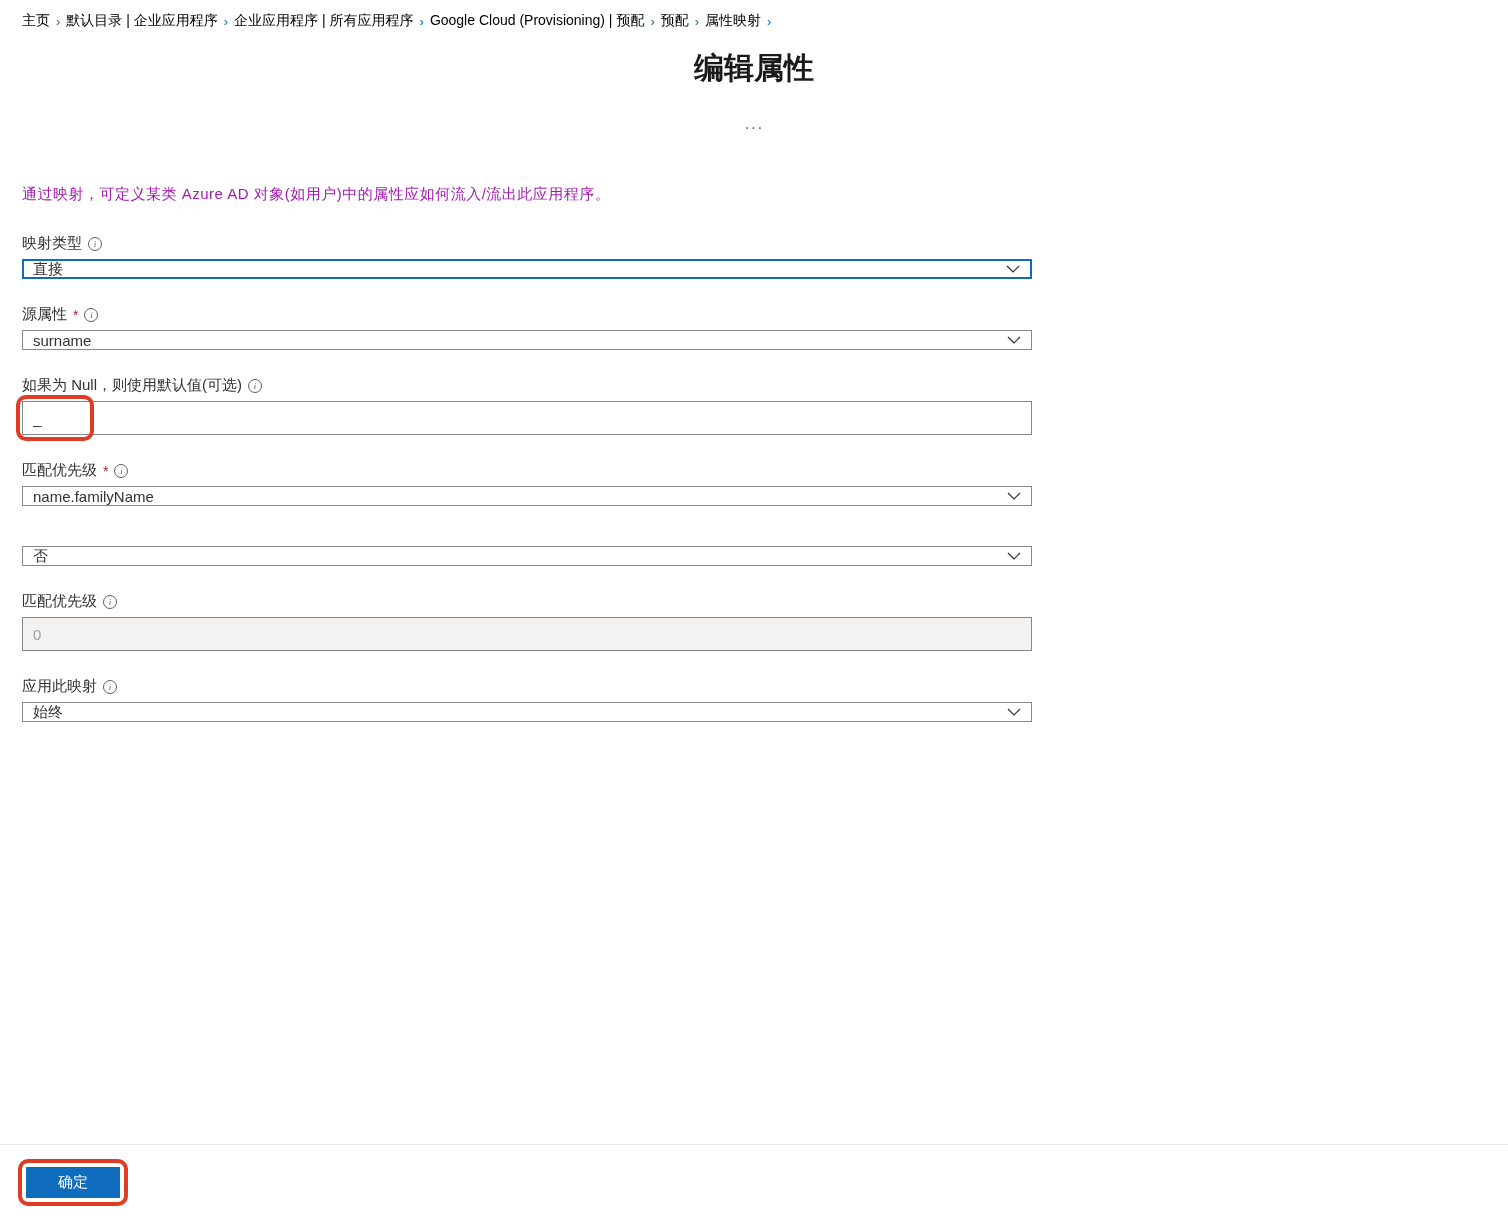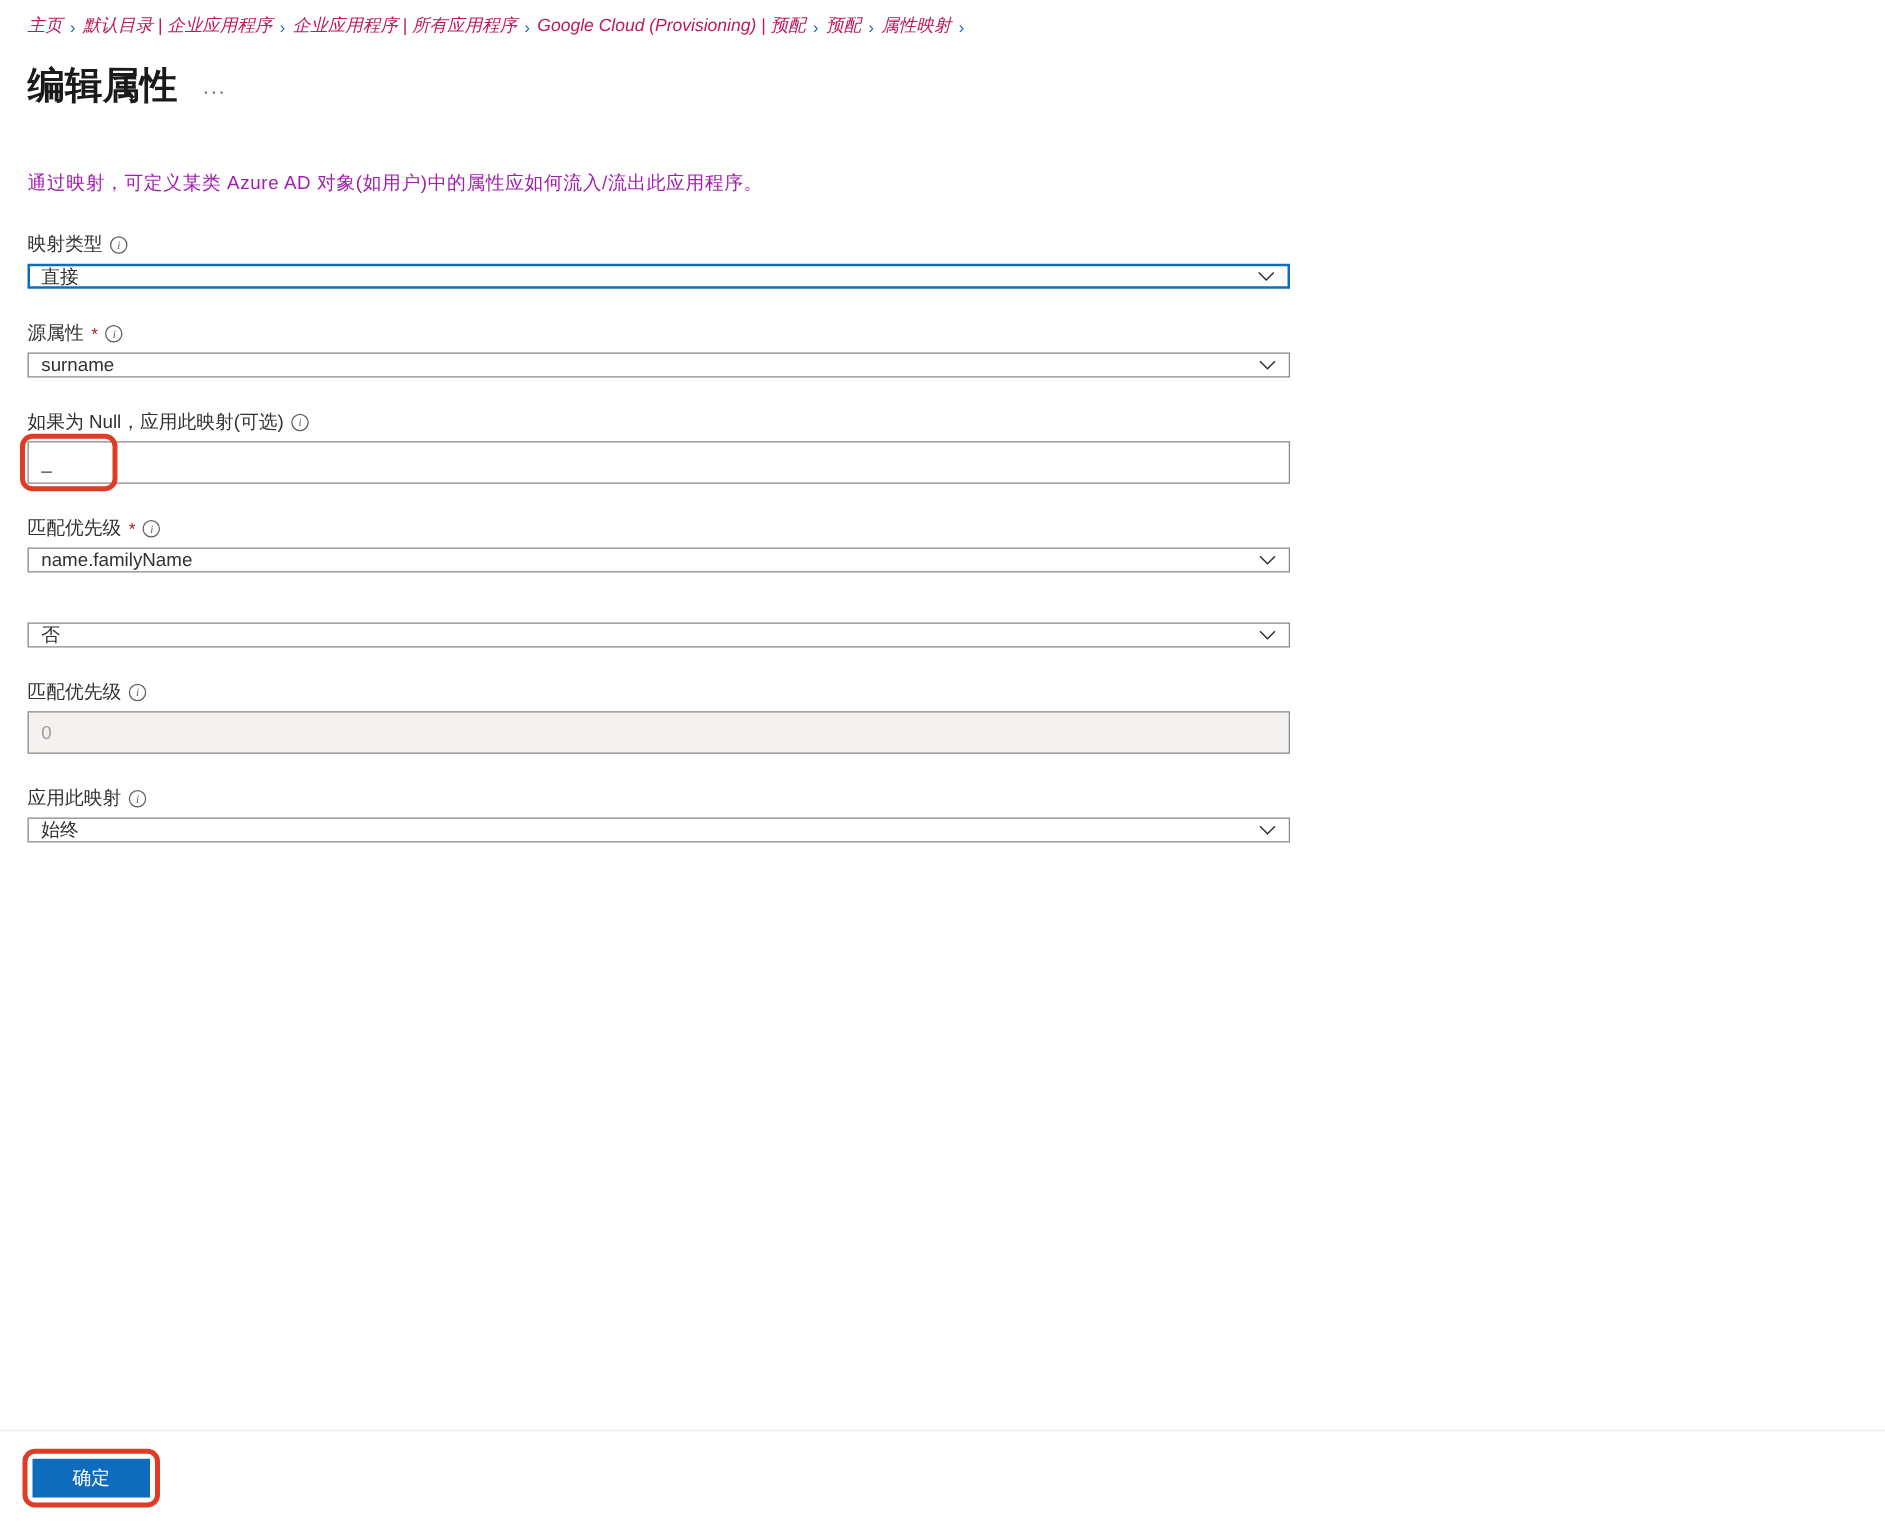--- a/index.html
+++ b/index.html
@@ -12,34 +12,34 @@
     }
     .breadcrumb {
       display: flex;
       flex-wrap: wrap;
       align-items: center;
       gap: 6px;
       font-size: 14px;
       margin-bottom: 18px;
     }
     .breadcrumb a {
-      color: #be185d;
+      color: #000000;
       text-decoration: none;
       cursor: pointer;
-      font-style: italic;
     }
     .breadcrumb .sep {
       color: #0f6cbd;
       font-size: 13px;
     }
     .page-title-row {
       display: flex;
       align-items: center;
       gap: 20px;
       margin-bottom: 48px;
+      flex-direction: column;
     }
     .page-title {
       font-size: 30px;
       font-weight: 600;
       color: #1b1a19;
     }
     .more-btn {
       color: #605e5c;
       font-size: 16px;
       letter-spacing: 1px;
@@ -213,21 +213,21 @@
     <span class="chevron">
       <svg width="14" height="14" viewBox="0 0 14 14">
           <path d="M1 4 L7 10 L13 4" stroke="#323130" stroke-width="1.2" fill="none"></path>
         </svg>
     </span>
   </div>
 </div>
 
 <div class="form-group">
   <div class="form-label">
-    <span>如果为 Null，应用此映射(可选)</span>
+    <span>如果为 Null，则使用默认值(可选)</span>
     <span class="info-icon">i</span>
   </div>
   <div class="highlight-input-wrap">
     <input class="text-input" value="_" style="">
     <div class="highlight-input-overlay"></div>
   </div>
 </div>
 
 <div class="form-group">
   <div class="form-label">

